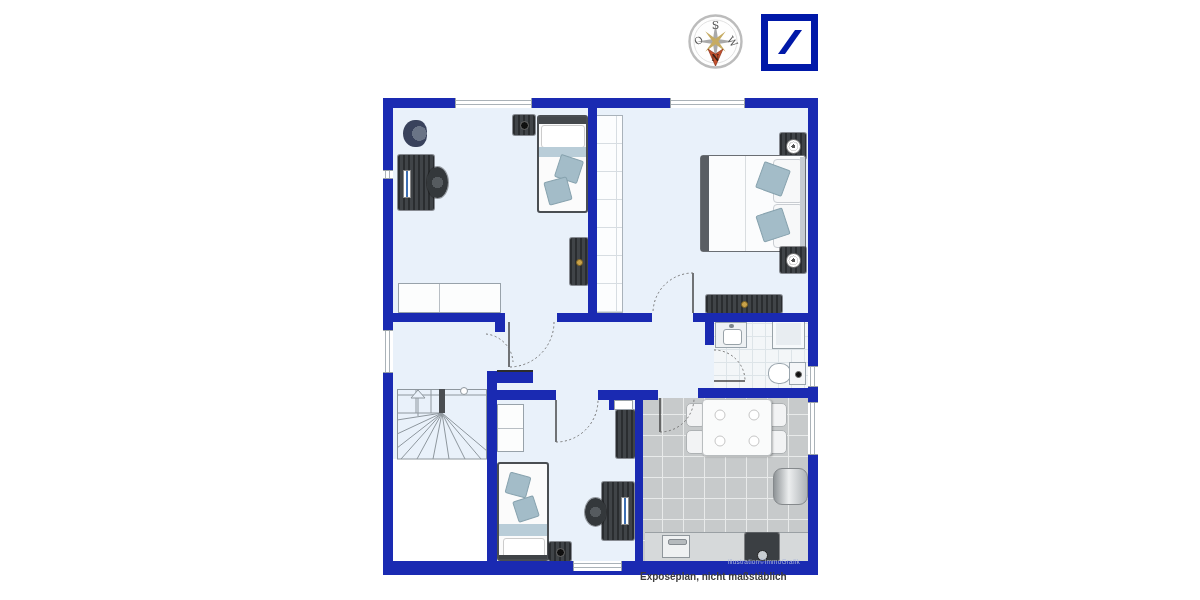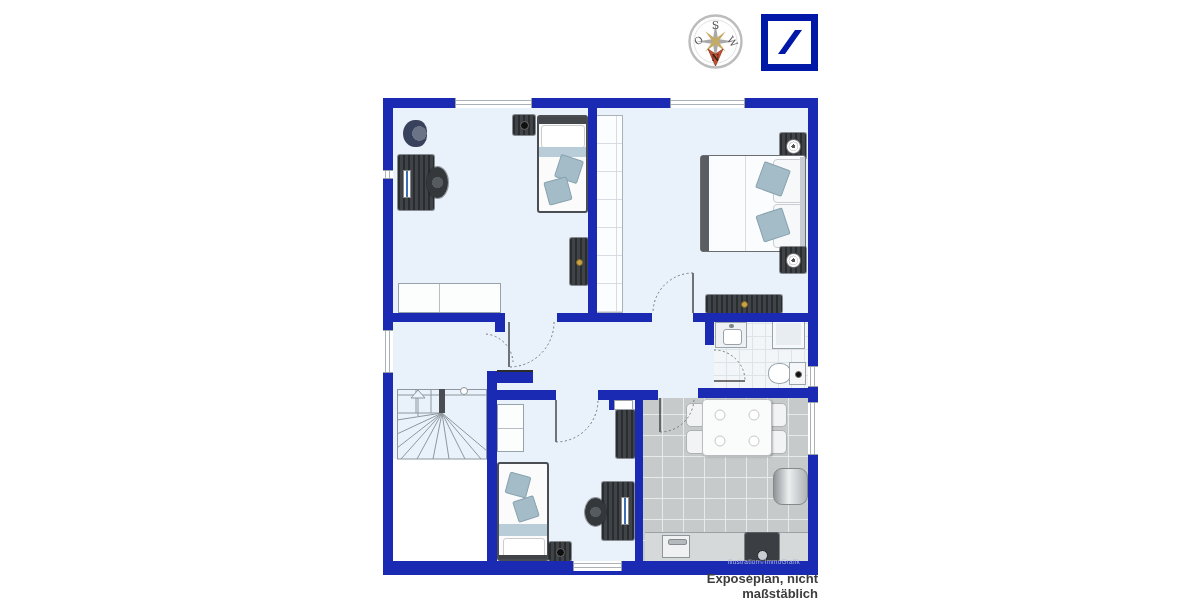--- a/index.html
+++ b/index.html
@@ -22,22 +22,22 @@
   .win-v{background:linear-gradient(to right,#fff 0 2px,#aab2b8 2px 3px,#fff 3px 6px,#aab2b8 6px 7px,#fff 7px 10px);
          box-shadow:inset 0 1px 0 #9aa2a8, inset 0 -1px 0 #9aa2a8;}
   .knob{position:absolute;left:50%;top:50%;width:7px;height:7px;margin:-4px 0 0 -4px;
         border-radius:50%;background:#101010;border:1px solid #6a6a6a;}
   .knob.gold{width:5px;height:5px;margin:-3px 0 0 -3px;background:#c9a24a;border:1px solid #7c6120;}
   .whitebox{background:#fcfdfd;border:1px solid #98a2aa;}
   .pillow{position:absolute;background:var(--pill);border:1px solid #87a2ae;border-radius:2px;}
   svg text{font-family:"DejaVu Serif", serif;}
   #credit{position:absolute;left:660px;top:558px;width:140px;text-align:right;
           font-size:6.5px;color:#aeb8d8;z-index:10;letter-spacing:.2px;}
-  #disclaimer{position:absolute;left:640px;top:571px;width:178px;text-align:right;
-          font-size:13px;font-weight:bold;color:#3d3d3d;z-index:10;}
+  #disclaimer{position:absolute;left:640px;top:571px;width:178px;text-align:left;
+          font-size:10px;font-weight:bold;color:#3d3d3d;z-index:10;}
   .lamp{position:absolute;border-radius:50%;background:radial-gradient(circle,#555 0 2px,#fff 2px 4px,#d9d9d9 4px 5px,#fff 5px);border:1px solid #777;}
 </style>
 </head>
 <body>
 
 <svg class="abs" style="left:687px;top:13px;z-index:5;" width="57" height="57" viewBox="0 0 57 57">
   <circle cx="28.5" cy="28.5" r="26" fill="#fefefe" stroke="#bcbcbc" stroke-width="2.4"></circle>
   <circle cx="28.5" cy="28.5" r="21.5" fill="none" stroke="#e2e2e2" stroke-width="1"></circle>
   <polygon points="28.5,10 31,26 47,28.5 31,31 28.5,47 26,31 10,28.5 26,26" fill="#a9a9a9"></polygon>
   <g transform="rotate(45 28.5 28.5)">

